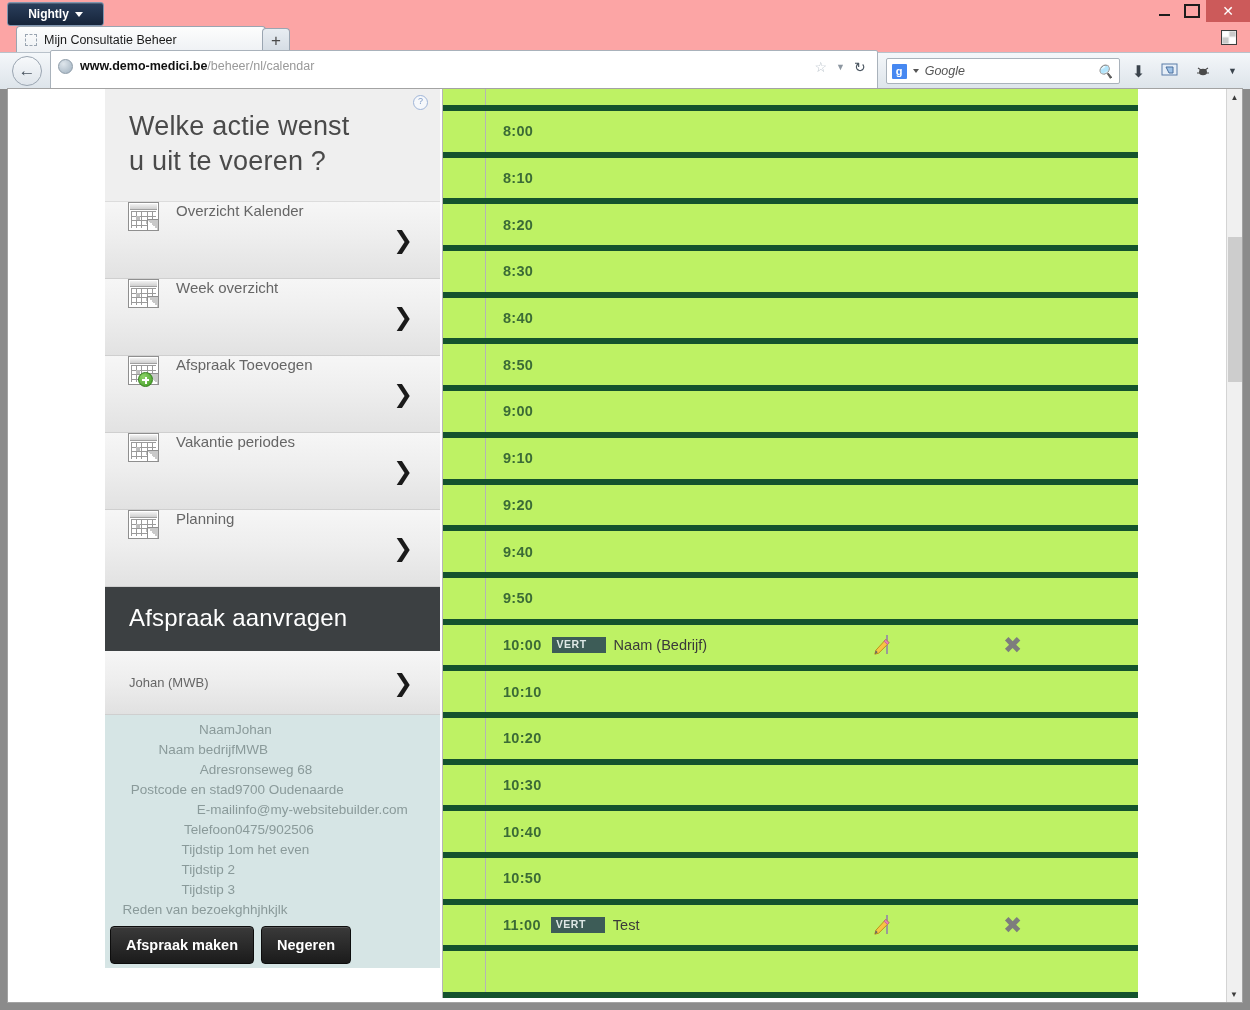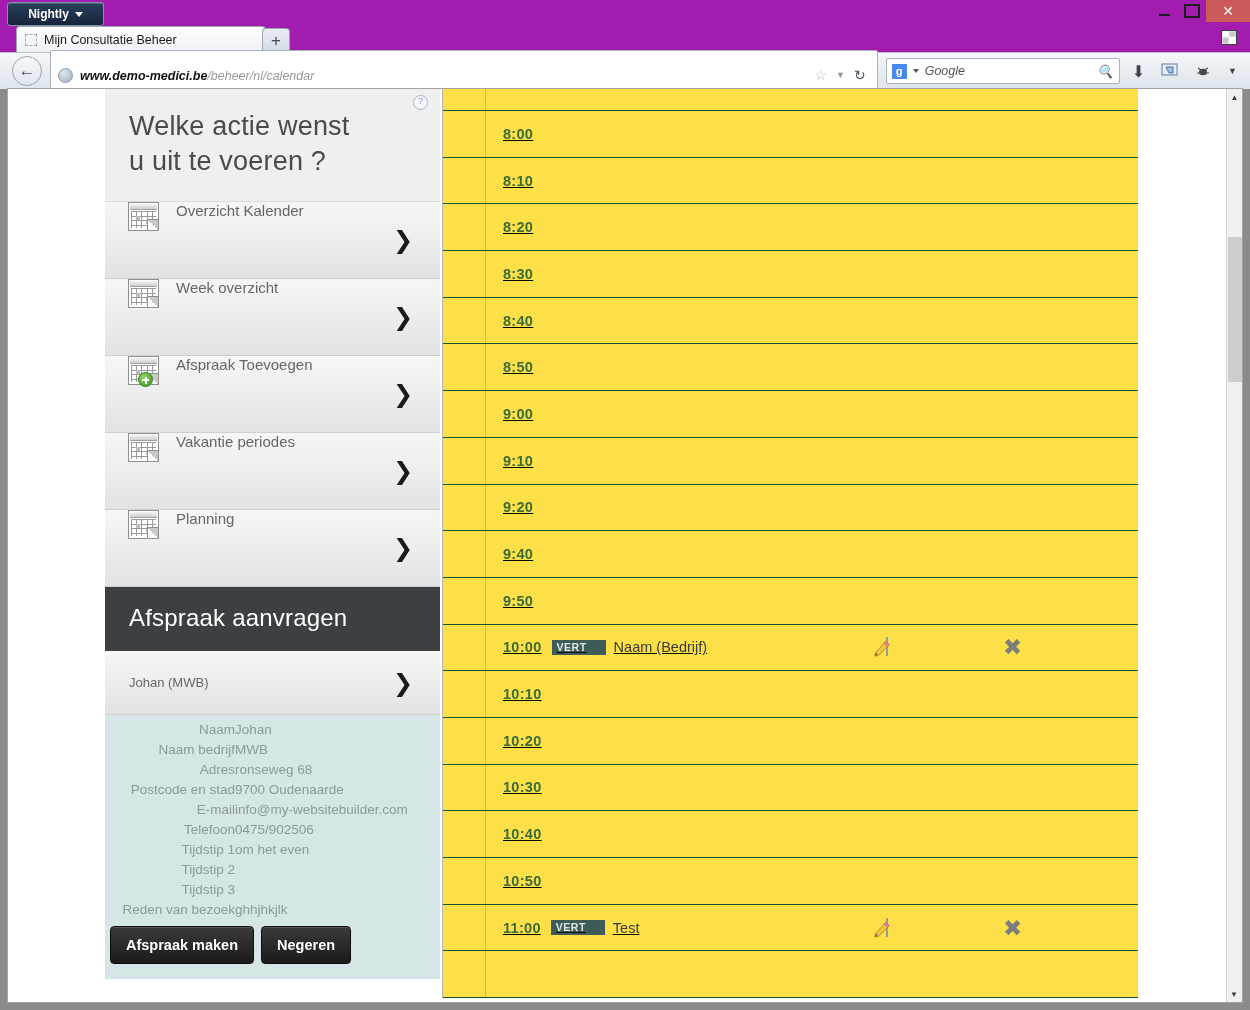--- a/index.html
+++ b/index.html
@@ -3,21 +3,21 @@
 <meta charset="utf-8">
 <style>
   html,body{margin:0;padding:0;}
   body{
     width:1250px;height:1010px;overflow:hidden;
     background:#8b8b8b;
     font-family:"Liberation Sans","DejaVu Sans",sans-serif;
     -webkit-font-smoothing:antialiased;
   }
   
-  .chrome{position:absolute;left:0;top:0;width:1250px;height:88px;background:#a21caf;}
+  .chrome{position:absolute;left:0;top:0;width:1250px;height:88px;background:#fca5a5;}
   .appbtn{
     position:absolute;left:7px;top:2px;width:95px;height:22px;
     background:linear-gradient(to bottom,#2b3f5c,#16243a);
     border:1px solid #7e94ae;border-radius:3px;
     color:#fff;font-size:12px;font-weight:bold;
     display:flex;align-items:center;justify-content:center;gap:6px;
     box-shadow:inset 0 1px 0 rgba(255,255,255,.18);
   }
   .appbtn .caret{border-left:4px solid transparent;border-right:4px solid transparent;border-top:5px solid #fff;display:inline-block;}
   .wbtns{position:absolute;top:0;right:0;height:24px;display:flex;}
@@ -51,21 +51,21 @@
     display:flex;align-items:center;
   }
   .backbtn{
     margin-left:12px;width:28px;height:28px;border-radius:50%;
     background:linear-gradient(to bottom,#f7f9fb,#dfe5eb);
     border:1px solid #9aa5b1;display:flex;align-items:center;justify-content:center;
     color:#4a5560;font-size:17px;flex:none;
   }
   .urlbar{
     margin-left:8px;flex:1;height:24px;background:#fff;border:1px solid #a9b2bb;
-    border-radius:2px;display:flex;align-items:flex-end;padding:8px 4px;font-size:12.5px;font-style:italic;
+    border-radius:2px;display:flex;align-items:flex-start;padding:8px 4px;font-size:12.5px;
   }
   .globe{width:15px;height:15px;border-radius:50%;background:radial-gradient(circle at 35% 30%,#dfe6ec,#9fb0bf);
          border:1px solid #8d9ba8;box-sizing:border-box;margin:0 7px 0 3px;flex:none;}
   .urltext{flex:1;color:#999;}
   .urltext b{color:#111;font-weight:bold;}
   .uicons{display:flex;align-items:center;gap:9px;padding-right:7px;color:#6f7b86;}
   .star{color:#b7c0c9;font-size:14px;}
   .searchbar{
     margin-left:8px;width:222px;height:24px;background:#fff;border:1px solid #a9b2bb;border-radius:2px;
     display:flex;align-items:center;padding:0 5px;font-size:12.5px;font-style:italic;color:#555;
@@ -134,32 +134,31 @@
     position:relative;height:63px;display:flex;align-items:center;
     background:linear-gradient(to bottom,#f6f6f6 0%,#eeeeee 45%,#e1e1e1 100%);
     border-bottom:1px solid #cfcfcf;cursor:pointer;
   }
   .req-row .rlabel{margin-left:24px;font-size:13px;color:#666;}
   .req-row .chev{position:absolute;right:27px;top:50%;transform:translateY(-50%);font-size:24px;font-weight:bold;color:#1a1a1a;line-height:1;}
   .req-detail{background:#d6e5e5;padding:5px 0 0 0;}
   .dt-row{display:flex;font-size:13.5px;color:#8a9a9a;line-height:20px;padding-left:8px;}
   .dt-k{width:122px;flex:none;text-align:right;}
   .dt-v{flex:1;}
-  .btnbar{padding:6px 0 15px 5px;display:flex;gap:7px;}
+  .btnbar{padding:6px 0 4px 5px;display:flex;gap:7px;}
   .dkbtn{
     background:linear-gradient(to bottom,#3a3a3a,#1b1b1b);color:#fff;font-weight:bold;
     font-size:14.5px;border:1px solid #0d0d0d;border-radius:4px;padding:10px 15px;
     box-shadow:inset 0 1px 0 rgba(255,255,255,.14);cursor:pointer;
   }
   
   .calwrap{position:absolute;left:434px;top:0;width:695px;border-left:1px solid #b5b5b5;}
   .slot{
-    display:flex;height:46.7px;border-bottom:1px solid #14532d;background:#fde047;
+    display:flex;height:46.7px;border-bottom:6px solid #14532d;background:#bef264;
     box-sizing:border-box;
-    text-decoration:underline;
   }
   .slot .gut{width:43px;flex:none;border-right:1px solid #b5b5b5;box-sizing:border-box;}
   .slot .body{flex:1;display:flex;align-items:center;position:relative;padding-left:17px;box-sizing:border-box;}
   .tlabel{font-size:14.5px;font-weight:bold;color:#3b6b36;letter-spacing:.3px;}
   .vert{
     margin-left:10px;background:#3d5c57;color:#dfe8e6;font-size:10.5px;font-weight:bold;
     padding:2px 19px 3px 5px;letter-spacing:.5px;line-height:1;
   }
   .who{margin-left:8px;font-size:14.5px;color:#3a3a3a;}
   .edit-ic{position:absolute;left:400px;top:50%;transform:translateY(-50%);}

